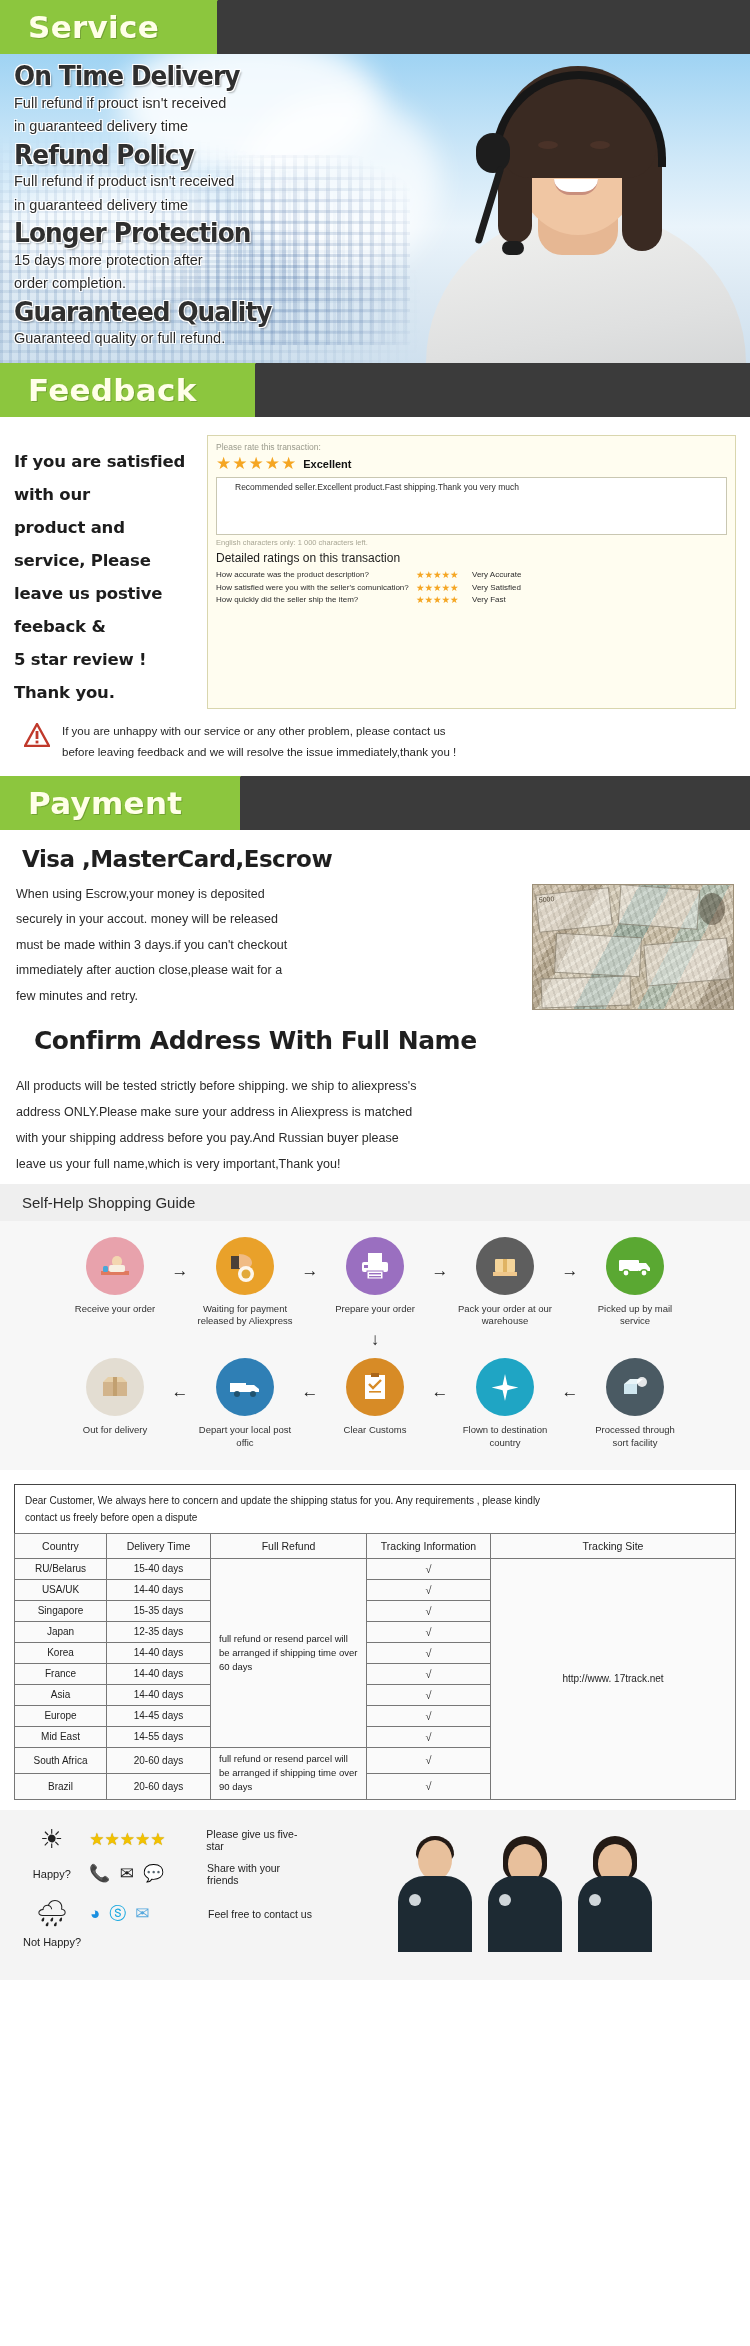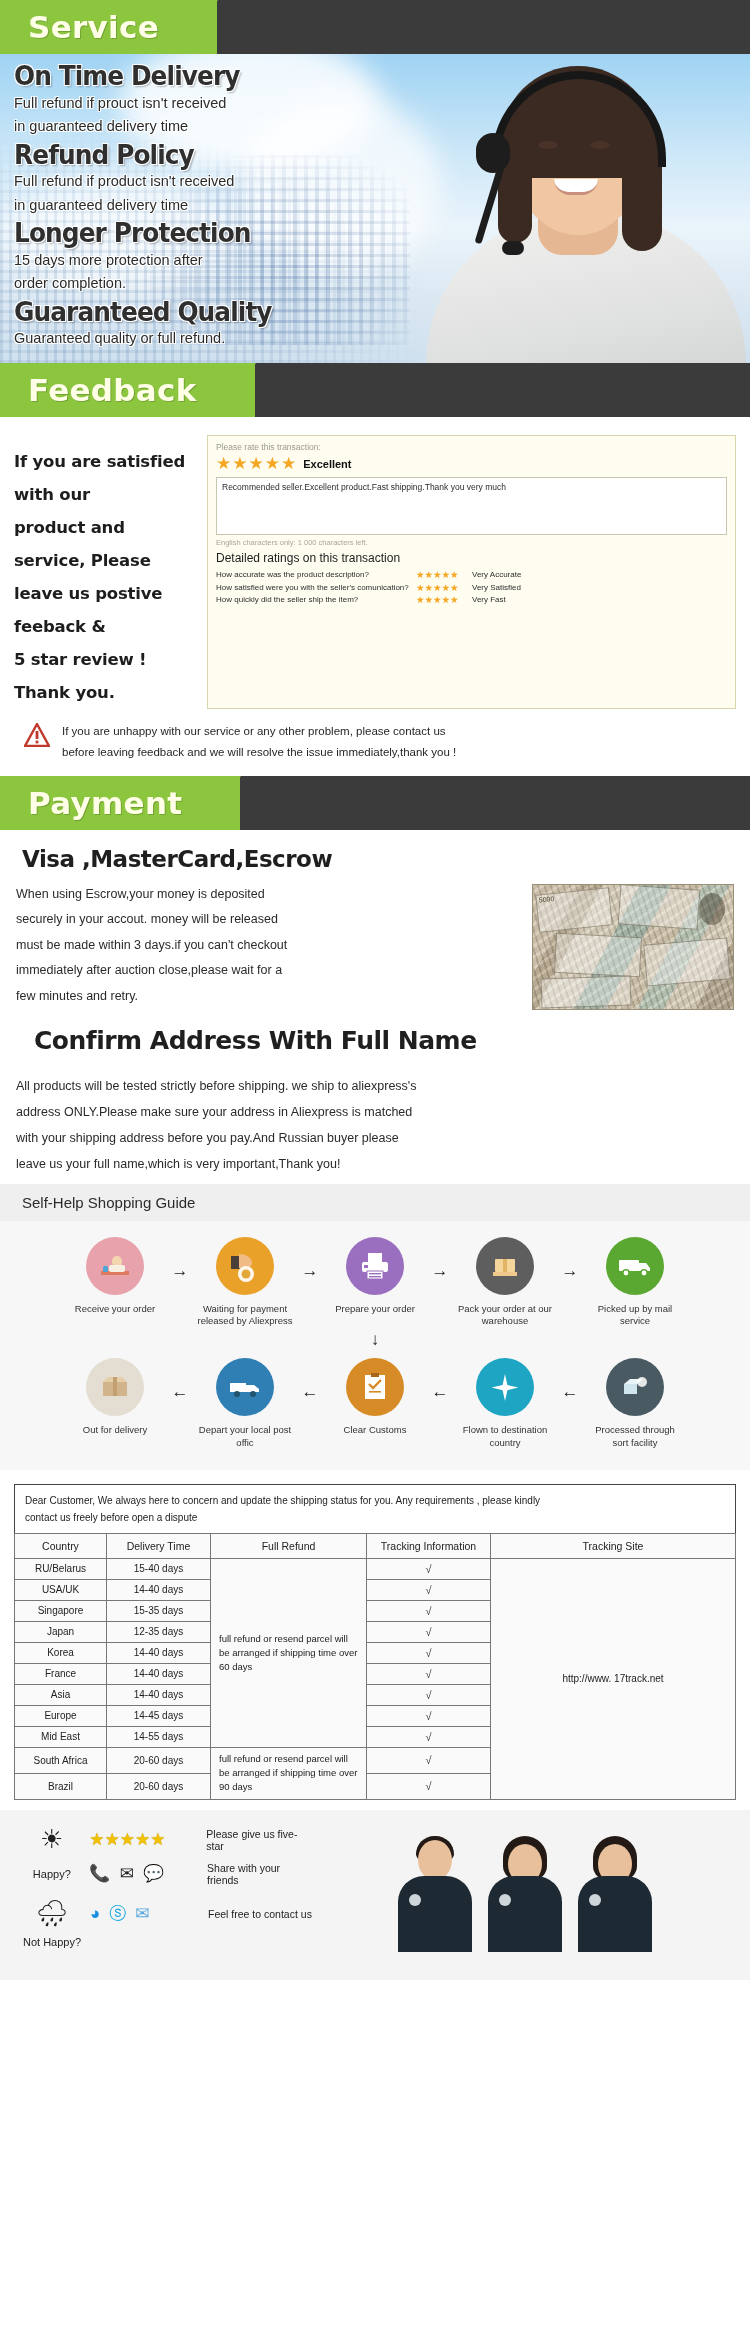--- a/index.html
+++ b/index.html
@@ -172,21 +172,21 @@
     margin-left: 8px;
     font-size: 9px;
   }
   .fb-card .hint { color: #9a9a8c; font-size: 8.5px; margin-bottom: 3px; }
   .fb-stars-row { display: flex; align-items: center; gap: 6px; margin-bottom: 5px; }
   .stars { color: #f5a623; font-size: 17px; letter-spacing: 1px; line-height: 1; }
   .stars.sm { font-size: 9.5px; letter-spacing: 0; }
   .fb-excellent { font-weight: bold; font-size: 11px; color: #111; }
   .fb-textarea {
     background: #fff; border: 1px solid #c9c7b2; height: 58px;
-    padding: 4px 5px; font-size: 8.5px; color: #2c2c2c; line-height: 1.4;
+    padding: 4px 18px; font-size: 8.5px; color: #2c2c2c; line-height: 1.4;
   }
   .fb-chars { color: #a9a795; font-size: 7.5px; margin: 3px 0 4px; }
   .fb-detail-title { font-size: 12px; color: #1c1c1c; margin-bottom: 5px; }
   .fb-rate-line { display: flex; align-items: center; font-size: 8px; color: #2c2c2c; margin-bottom: 3px; }
   .fb-rate-line .q { width: 200px; }
   .fb-rate-line .s { width: 56px; }
   .fb-rate-line .v { color: #2c2c2c; }
 
   .warn-row { display: flex; align-items: flex-start; padding: 12px 24px 6px; gap: 12px; }
   .warn-icon { width: 26px; height: 24px; position: relative; flex: 0 0 26px; margin-top: 2px; }

